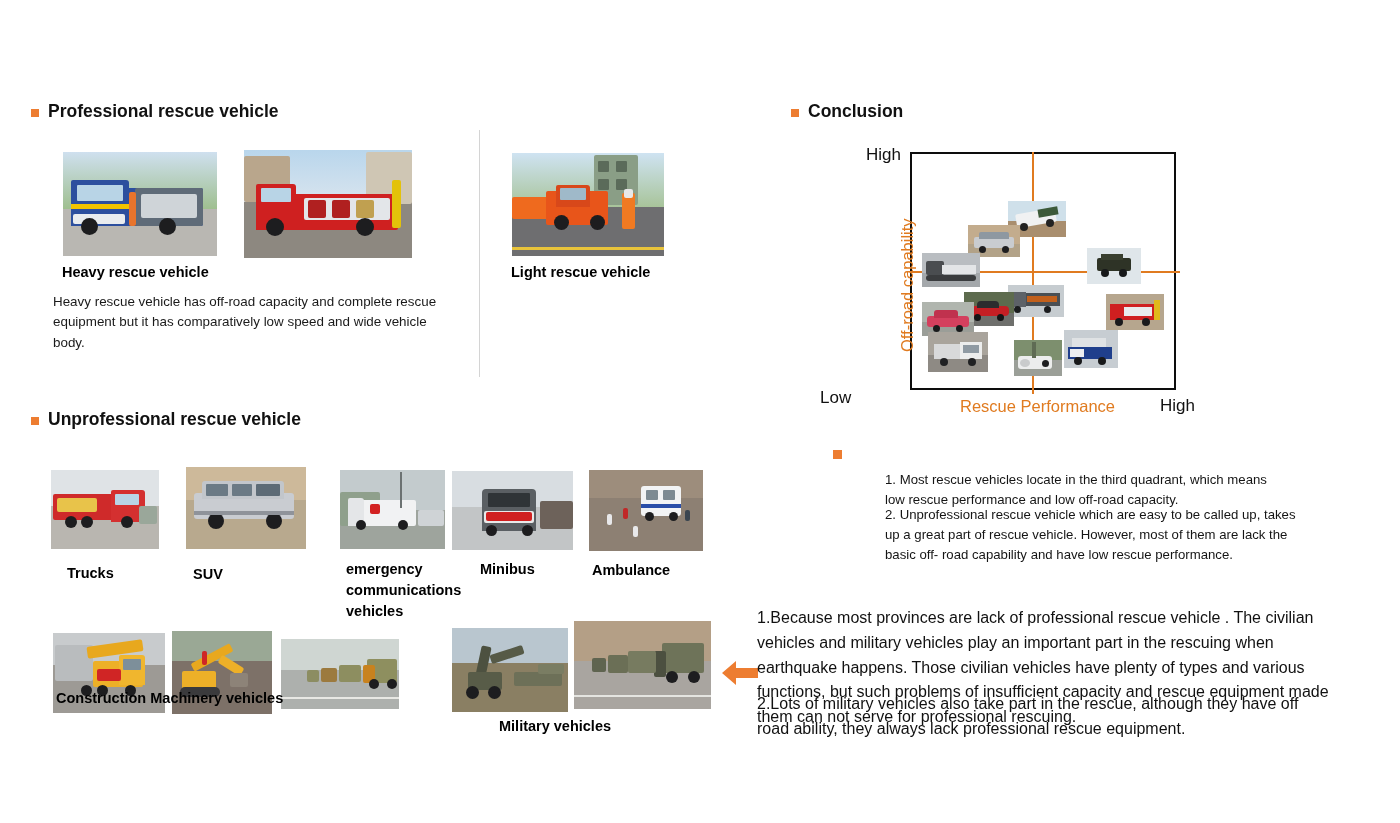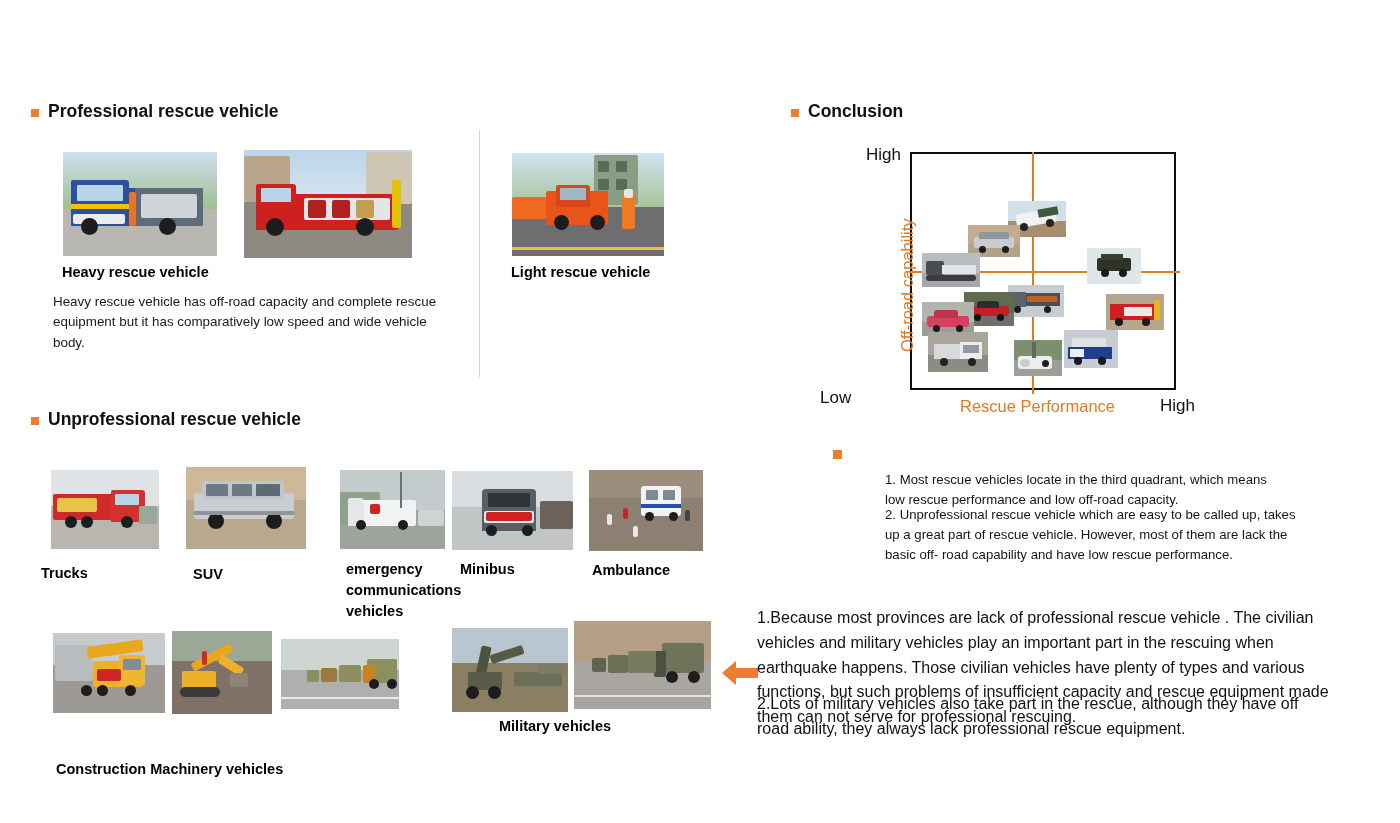--- a/index.html
+++ b/index.html
@@ -297,24 +297,24 @@
     <div class="win" style="left:74px; top:20px; width:12px; height:10px; background:#7d8a92;"></div>
     <div class="stripe" style="left:52px; top:34px; width:40px; height:4px; background:#2a4ea8;"></div>
     <div class="wheel" style="left:56px; top:42px; width:9px; height:9px;"></div>
     <div class="wheel" style="left:80px; top:42px; width:9px; height:9px;"></div>
     <div class="body" style="left:18px; top:44px; width:5px; height:11px; background:#e8e8ea;"></div>
     <div class="body" style="left:34px; top:38px; width:5px; height:11px; background:#c02828;"></div>
     <div class="body" style="left:44px; top:56px; width:5px; height:11px; background:#e8e8ea;"></div>
     <div class="body" style="left:96px; top:40px; width:5px; height:11px; background:#3a4550;"></div>
   </div>
 
-  <div class="cap-bold" style="left:41px; top:565px;">Trucks</div>
+  <div class="cap-bold" style="left:67px; top:565px;">Trucks</div>
   <div class="cap-bold" style="left:193px; top:566px;">SUV</div>
   <div class="cap-wrap" style="left:346px; top:559px; width:120px;">emergency communications vehicles</div>
-  <div class="cap-bold" style="left:460px; top:561px;">Minibus</div>
+  <div class="cap-bold" style="left:480px; top:561px;">Minibus</div>
   <div class="cap-bold" style="left:592px; top:562px;">Ambulance</div>
 
   <div class="photo" style="left:53px; top:633px; width:112px; height:80px;">
     <div class="sky" style="background:#c8cbcd; height:40%;"></div>
     <div class="grnd" style="background:#9d9a95; height:60%;"></div>
     <div class="body" style="left:2px; top:12px; width:38px; height:36px; background:#b9bcbe;"></div>
     <div class="body" style="left:34px; top:10px; width:56px; height:12px; background:#e8a81e; transform:rotate(-8deg);"></div>
     <div class="body" style="left:40px; top:28px; width:50px; height:26px; background:#edb028;"></div>
     <div class="cab" style="left:66px; top:22px; width:26px; height:30px; background:#f0b62e;"></div>
     <div class="win" style="left:70px; top:26px; width:18px; height:11px; background:#7d8f9a;"></div>
@@ -366,21 +366,21 @@
     <div class="body" style="left:88px; top:22px; width:42px; height:30px; background:#6e7359;"></div>
     <div class="body" style="left:80px; top:30px; width:12px; height:26px; background:#4c5040;"></div>
     <div class="wheel" style="left:92px; top:50px; width:12px; height:12px;"></div>
     <div class="wheel" style="left:114px; top:50px; width:12px; height:12px;"></div>
     <div class="body" style="left:54px; top:30px; width:28px; height:22px; background:#777b60;"></div>
     <div class="body" style="left:34px; top:34px; width:20px; height:18px; background:#6b6f56;"></div>
     <div class="body" style="left:18px; top:37px; width:14px; height:14px; background:#5f6450;"></div>
     <div class="stripe" style="left:0; bottom:12px; width:137px; height:2px; background:#e4e4e0;"></div>
   </div>
 
-  <div class="cap-bold" style="left:56px; top:761px;">Construction Machinery vehicles</div>
+  <div class="cap-bold" style="left:56px; top:690px;">Construction Machinery vehicles</div>
   <div class="cap-bold" style="left:499px; top:718px;">Military vehicles</div>
 
   <div class="arrow-left" style="left:720px; top:655px;">
     <svg width="40" height="36" viewBox="0 0 40 36">
       <polygon points="2,18 16,6 16,13 38,13 38,23 16,23 16,30" fill="#ED7D31"></polygon>
     </svg>
   </div>
 
   <div class="sec-head" style="left:791px; top:101px;">
     <span class="bullet-sq"></span>

